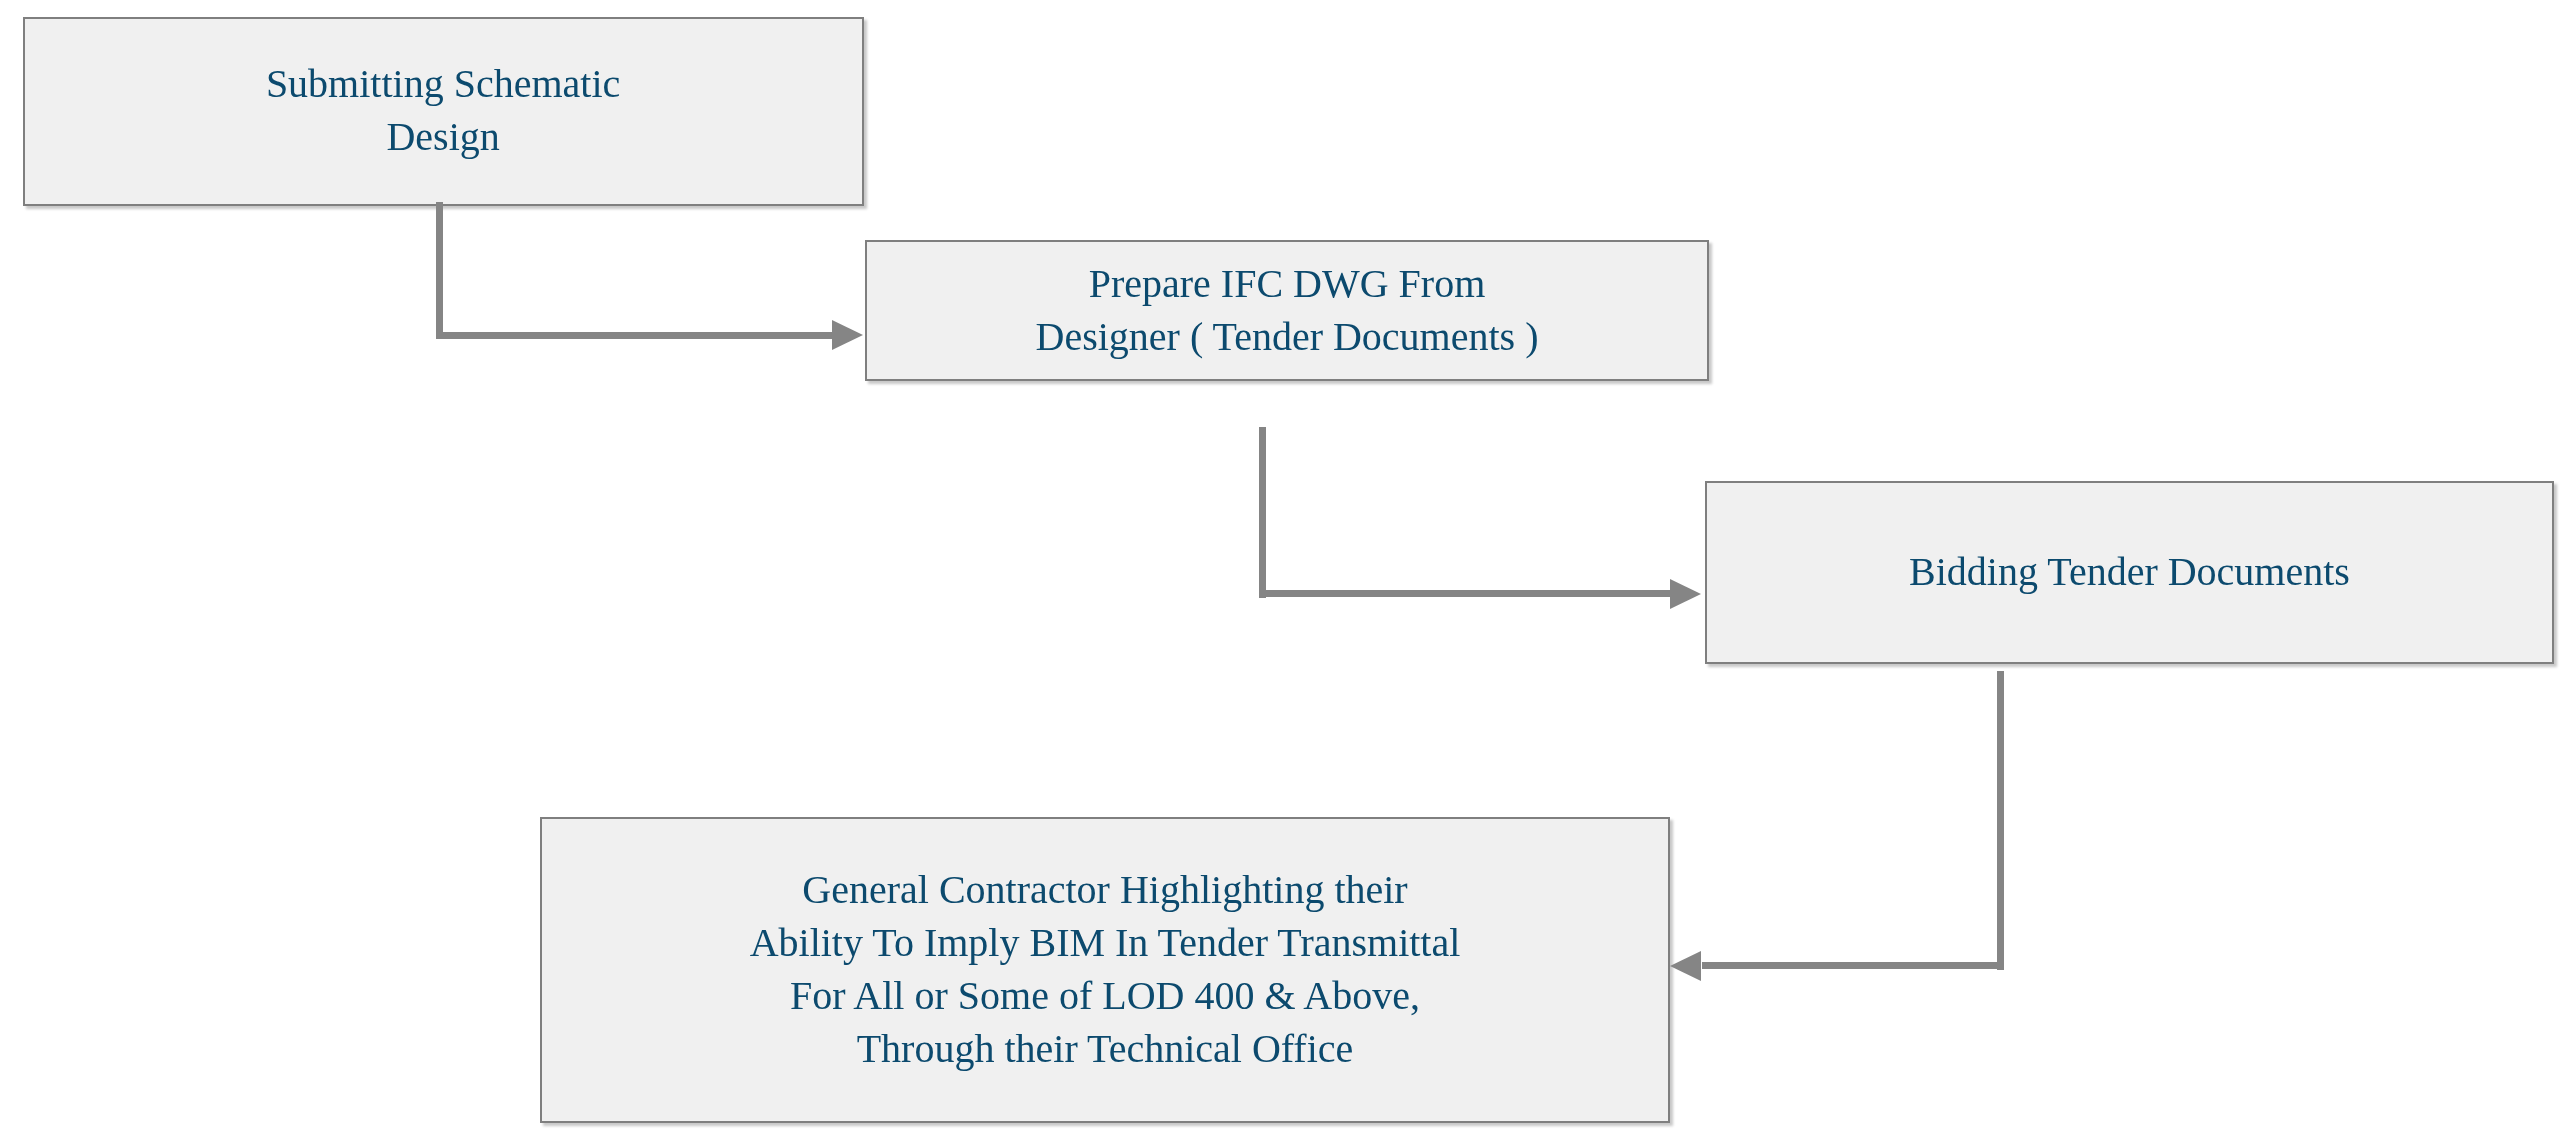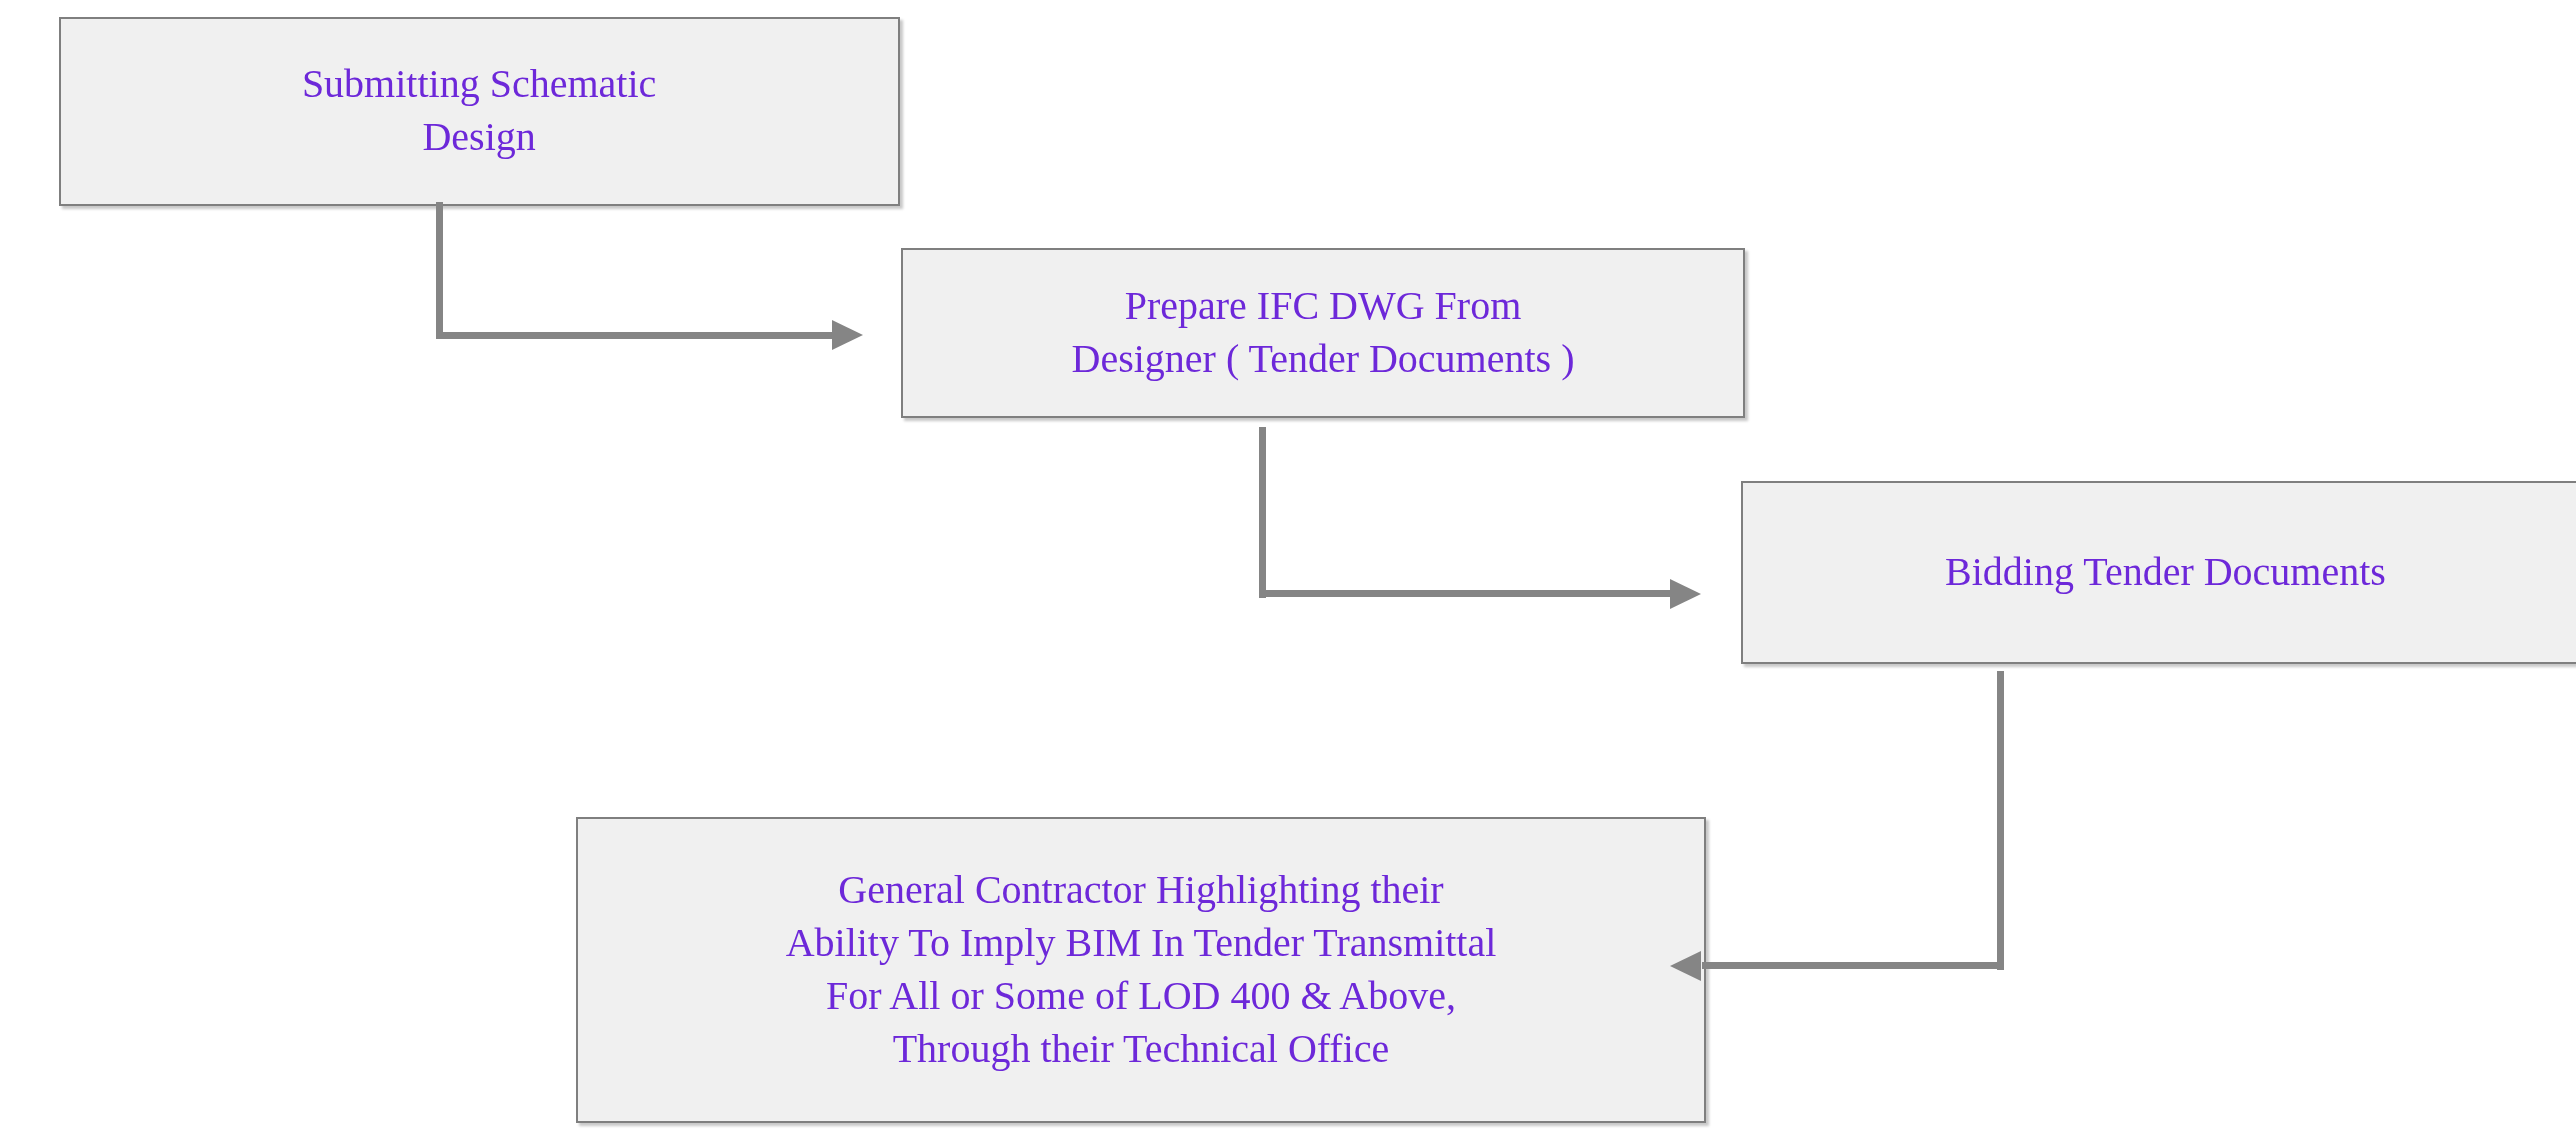--- a/index.html
+++ b/index.html
@@ -18,33 +18,32 @@
   .node {
     position: absolute;
     box-sizing: border-box;
     background: #f0f0f0;
     border: 2.6px solid #7f7f7f;
     box-shadow: 2.6px 2.6px 2.6px rgba(0,0,0,0.22);
     display: flex;
     align-items: center;
     justify-content: center;
     text-align: center;
-    color: #6d28d9;
+    color: #0c4a6e;
     font-size: 40px;
     line-height: 1.32;
     padding: 3.5px 12.2px;
-    margin-left: 36px;
   }
   .node .label {
     display: block;
     width: 100%;
     white-space: pre-line;
   }
   #node-1 { left: 22.6px;   top: 16.5px;   width: 841px;  height: 189px; }
-  #node-2 { left: 865px;  top: 248px;  width: 844px;  height: 170px; }
+  #node-2 { left: 865px;  top: 240px;  width: 844px;  height: 141px; }
   #node-3 { left: 1705px; top: 481px;  width: 849px;  height: 183px; }
   #node-4 { left: 540px;  top: 817px;  width: 1130px; height: 306px; }
 
   .conn { position: absolute; }
   .seg-v, .seg-h {
     position: absolute;
     background: #858585;
   }
   .arrow-right, .arrow-left {
     position: absolute;

